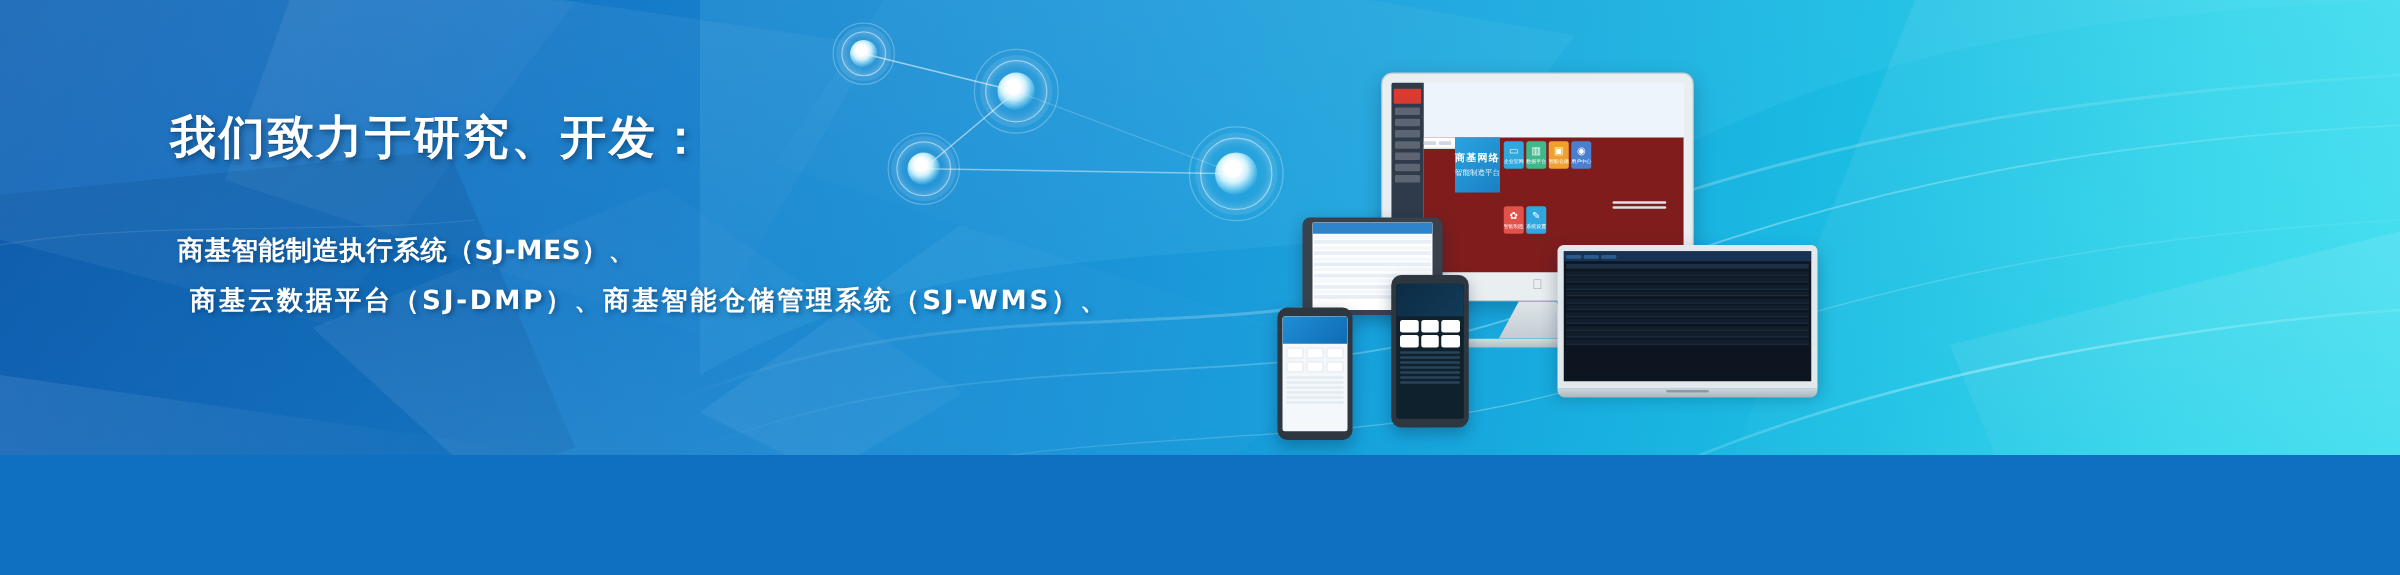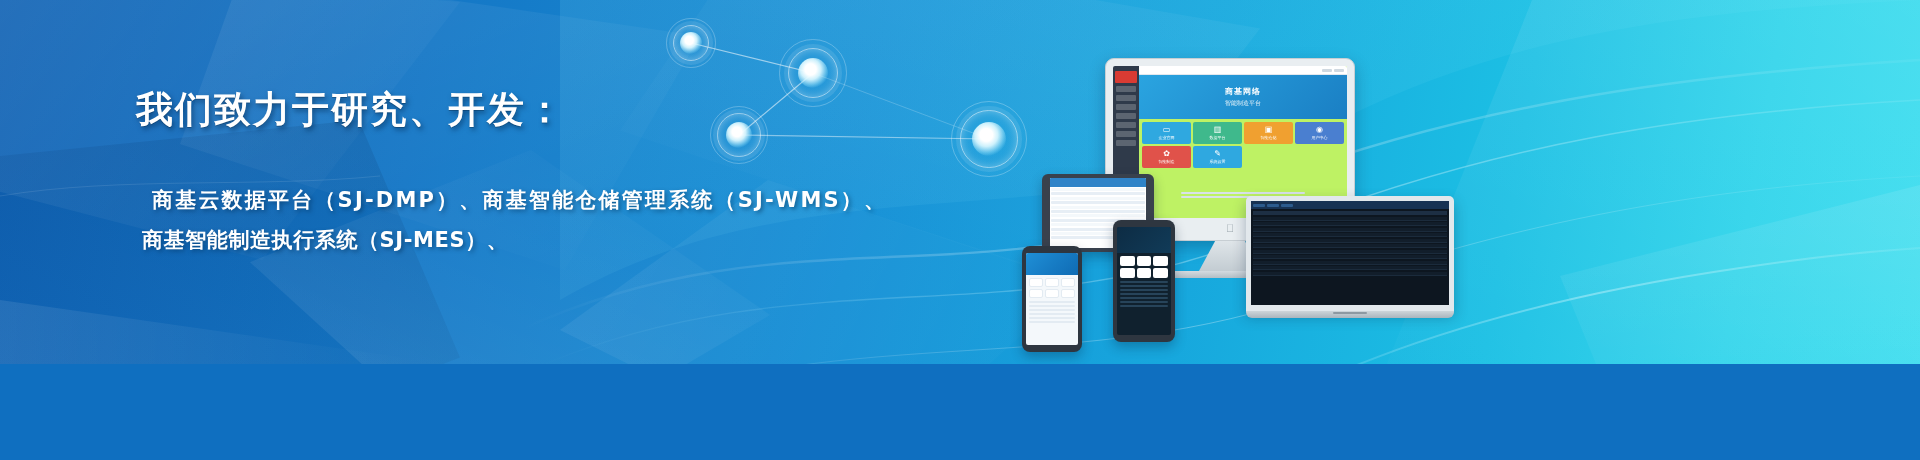--- a/index.html
+++ b/index.html
@@ -127,21 +127,21 @@
   
   .dash-side { width:26px; background:#2f3a4a; padding-top:4px; }
   .dash-side .brand {
     height:12px; margin:1px 2px 3px 2px;
     background:#d93b33; border-radius:1px;
   }
   .dash-side .mi {
     height:6px; margin:3px 3px; border-radius:1px;
     background:rgba(255,255,255,.22);
   }
-  .dash-main { flex:1; background:#bef264; display:flex; flex-direction:column; }
+  .dash-main { flex:1; background:#7f1d1d; display:flex; flex-direction:row;margin-top:44px; }
   .dash-top { height:9px; background:#ffffff; border-bottom:1px solid #e2e8ee; display:flex; align-items:center; justify-content:flex-end; padding-right:3px; gap:2px;}
   .dash-top i { display:block; width:10px;height:3px;background:#cfd8e0;border-radius:1px;}
   .dash-hero {
     height:44px;
     background:linear-gradient(135deg,#2aa4e0,#1a7fc4);
     color:#fff; display:flex; flex-direction:column;
     align-items:center; justify-content:center; gap:2px;
   }
   .dash-hero .t1 { font-size:8px; font-weight:bold; letter-spacing:1px;}
   .dash-hero .t2 { font-size:6px; opacity:.9;}
@@ -256,22 +256,22 @@
     </svg>
     <div class="node" style="left:40px;  top:22px;  width:22px; height:22px;"></div>
     <div class="node" style="left:158px; top:48px;  width:30px; height:30px;"></div>
     <div class="node" style="left:86px;  top:112px; width:26px; height:26px;"></div>
     <div class="node" style="left:332px; top:112px; width:34px; height:34px;"></div>
   </div>
 
   <div class="copy">
     <div class="headline">我们致力于研究、开发：</div>
     <div class="sublines">
+      <div class="subline l2">商基智能制造执行系统（SJ-MES）、</div>
       <div class="subline l1">商基云数据平台（SJ-DMP）、商基智能仓储管理系统（SJ-WMS）、</div>
-      <div class="subline l2">商基智能制造执行系统（SJ-MES）、</div>
     </div>
   </div>
 
   <div class="devices">
 
     <div class="imac">
       <div class="imac-body" style="position:relative;">
         <div class="imac-screen">
           <div class="dash-side">
             <div class="brand"></div>

